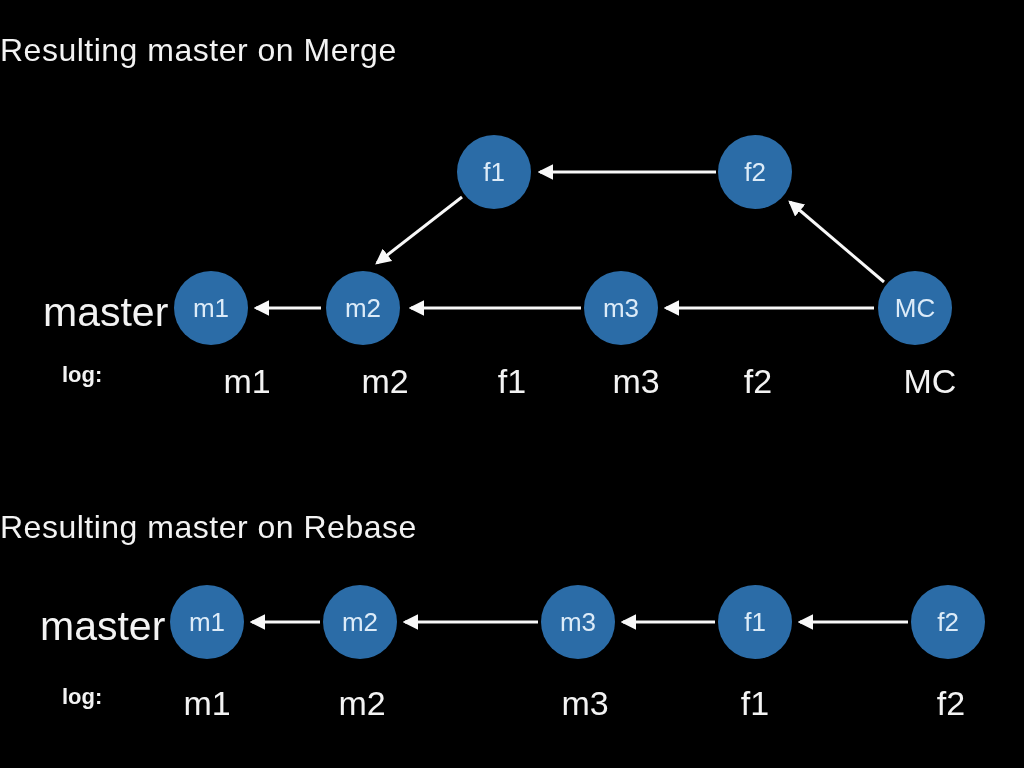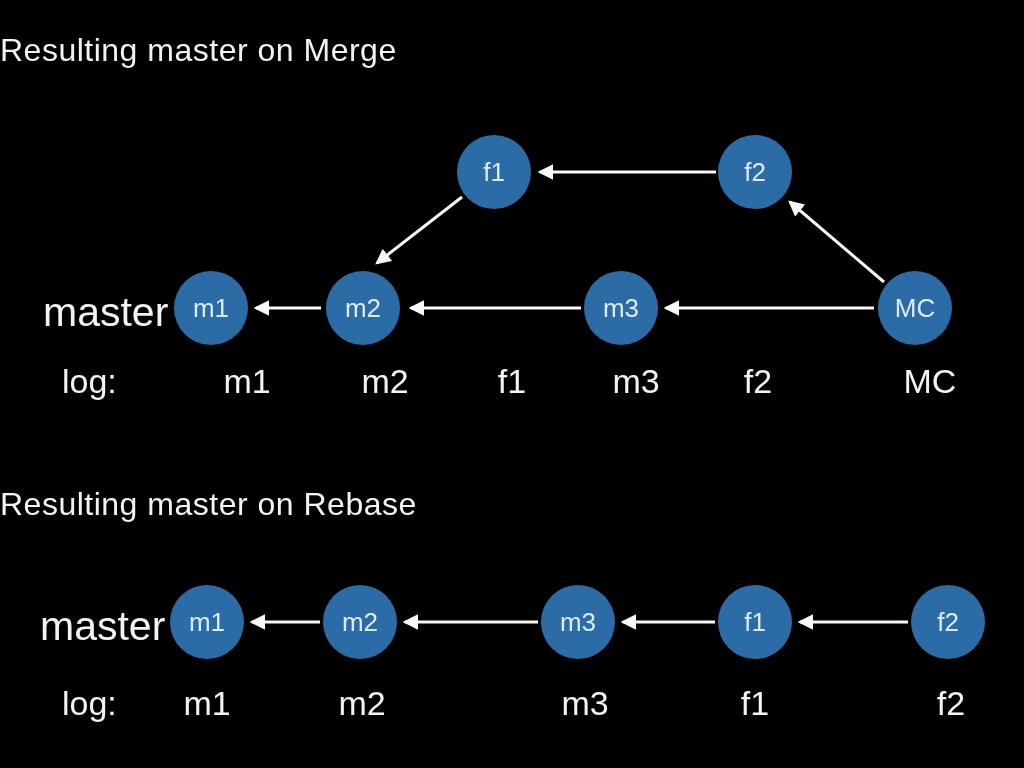--- a/index.html
+++ b/index.html
@@ -40,22 +40,22 @@
   }
   .branch-label{
     position:absolute;
     color:var(--text);
     font-size:41px;
     font-weight:400;
   }
   .log-label{
     position:absolute;
     color:var(--text);
-    font-size:34px;
-    font-weight:400;
+    font-size:22px;
+    font-weight:700;
   }
   .log-entry{
     position:absolute;
     width:90px;
     text-align:center;
     color:var(--text);
     font-size:34px;
     font-weight:400;
   }
   svg.arrows{
@@ -95,21 +95,21 @@
     </div>
 
   <div class="log-label" style="left:62px;top:362px;">log:</div>
   <div class="log-entry" style="left:202px;top:362px;">m1</div>
   <div class="log-entry" style="left:340px;top:362px;">m2</div>
   <div class="log-entry" style="left:467px;top:362px;">f1</div>
   <div class="log-entry" style="left:591px;top:362px;">m3</div>
   <div class="log-entry" style="left:713px;top:362px;">f2</div>
   <div class="log-entry" style="left:885px;top:362px;">MC</div>
 
-  <div class="title rebase" style="top:486px;">Resulting master on Rebase</div>
+  <div class="title rebase" style="top:509px;">Resulting master on Rebase</div>
 
   <div class="branch-label" style="left:40px;top:603px;">master</div>
 
   <div class="node" style="left:170px;top:585px;">
       <span>m1</span>
     </div>
   <div class="node" style="left:323px;top:585px;">
       <span>m2</span>
     </div>
   <div class="node" style="left:541px;top:585px;">

